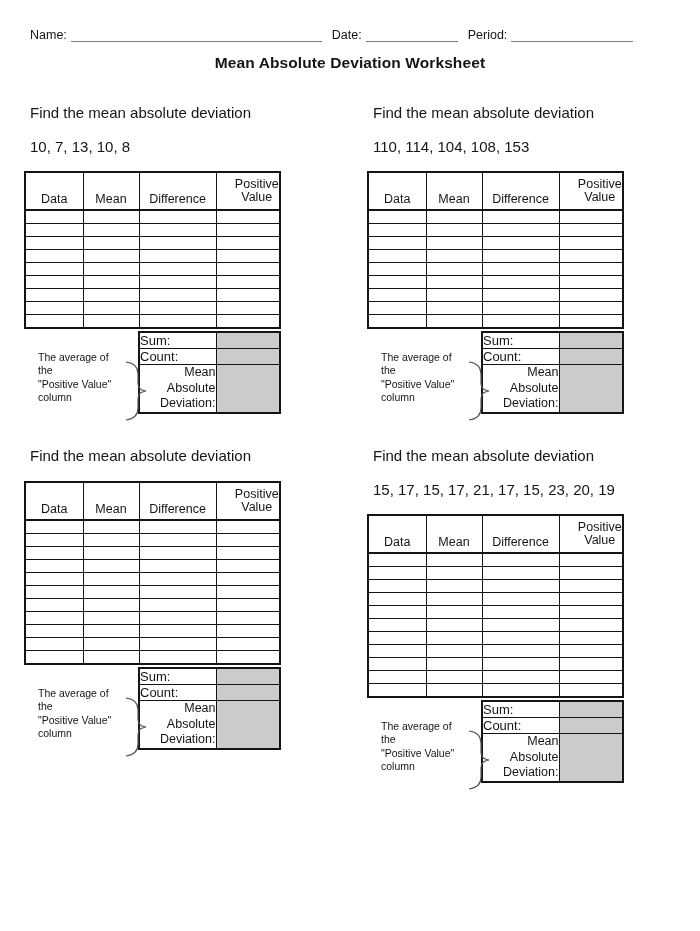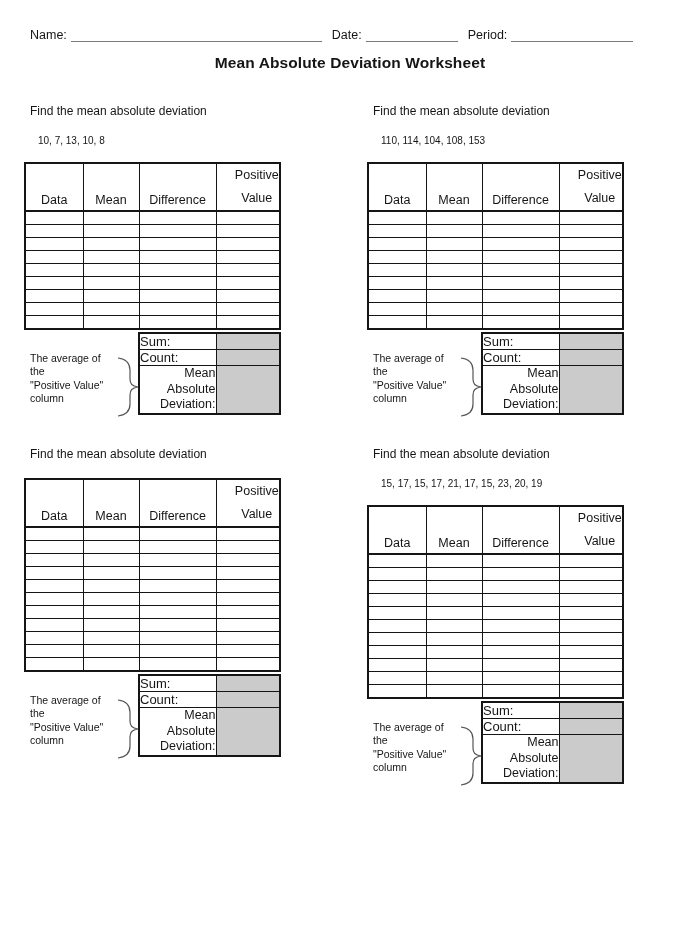--- a/index.html
+++ b/index.html
@@ -25,45 +25,45 @@
     font-size:15.5px; font-weight:bold; letter-spacing:0.1px;
   }
 
   
   .block { position:absolute; width:315px; }
   .block.b0 { left:30px;  top:104px; }
   .block.b1 { left:373px; top:104px; }
   .block.b2 { left:30px;  top:447px; }
   .block.b3 { left:373px; top:447px; }
 
-  .prompt   { font-size:12px; margin:0 0 17px 0; }
-  .dataline { font-size:10px; margin:0 0 16px 8px; }
+  .prompt   { font-size:15px; margin:0 0 17px 0; }
+  .dataline { font-size:15px; margin:0 0 16px 0; }
 
   table { border-collapse:collapse; table-layout:fixed; }
 
   .wtable { margin-left:-6px; width:257px; border:2px solid #151515; }
   .wtable th, .wtable td { border:1px solid #151515; padding:0; }
   .wtable thead th {
     font-size:12.5px; font-weight:normal; height:33px;
     vertical-align:bottom; padding-bottom:3px; border-bottom:2px solid #151515;
   }
-  .wtable thead th.pv { vertical-align:middle; line-height:23px; padding-bottom:0;padding-left:18px; }
+  .wtable thead th.pv { vertical-align:middle; line-height:13px; padding-bottom:0;padding-left:18px; }
   .wtable tbody td { height:12px; }
 
   .summary-area { position:relative; margin-left:-6px; width:263px; }
   .summary { margin-left:114px; margin-top:2px; width:143px; border:2px solid #151515; }
   .summary td { border:1px solid #151515; padding:0; }
   .sum-label { text-align:left; padding-right:3px; font-size:13px; height:14px; }
   .mad-label { text-align:right; padding-right:3px; font-size:12.5px; padding-top:1px; padding-bottom:1px; }
   .mad-label span { display:block; line-height:15.5px; }
   .answer { background:var(--answer-fill, #cbcbcb); }
 
   .callout {
-    position:absolute; left:6px; bottom:-5px; width:110px;
-    display:flex; align-items:center;
+    position:absolute; left:14px; bottom:-5px; width:110px;
+    display:flex; align-items:flex-end;
   }
   .callout-text { font-size:10.5px; line-height:13.5px; width:88px; margin-bottom:14px; }
   .callout-text span { display:block; }
   .brace { flex:none; width:24px; height:60px; margin-bottom:-2px; margin-left:-2px; }
 </style>
 </head>
 <body>
 
 <div class="page">
 

